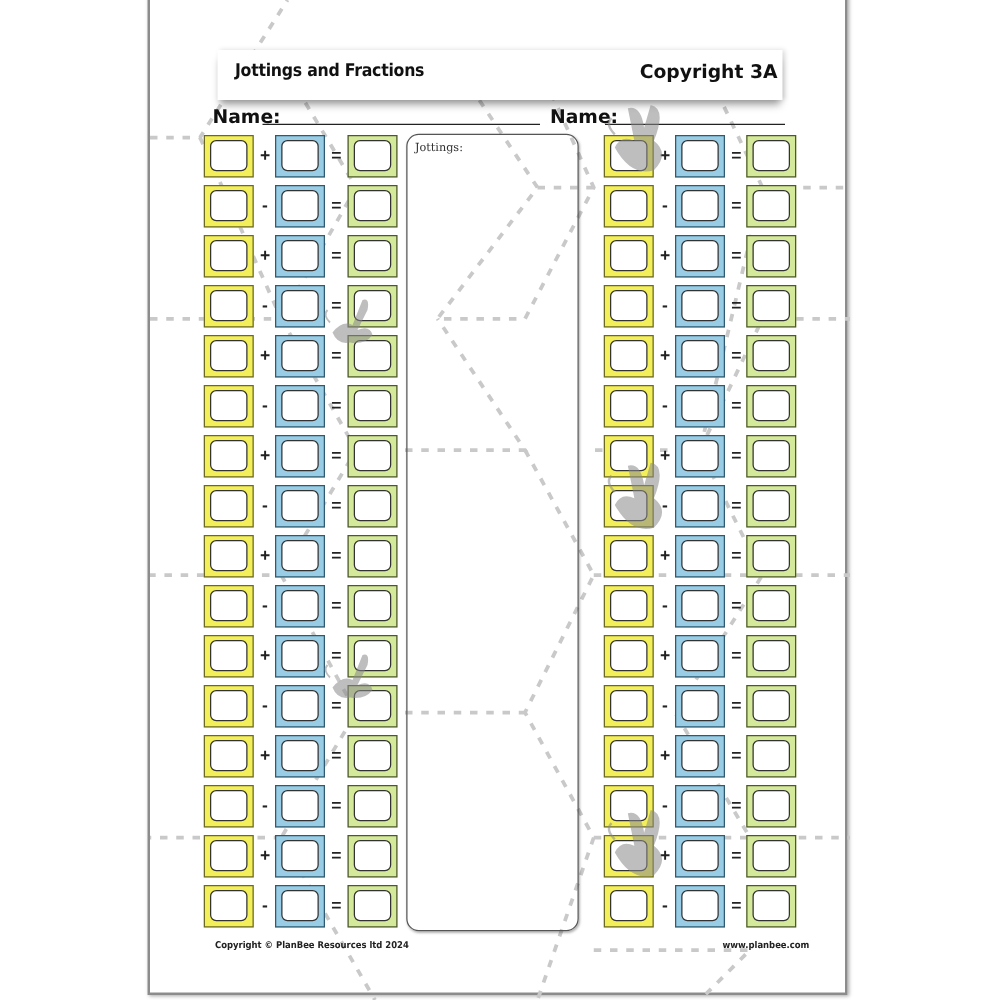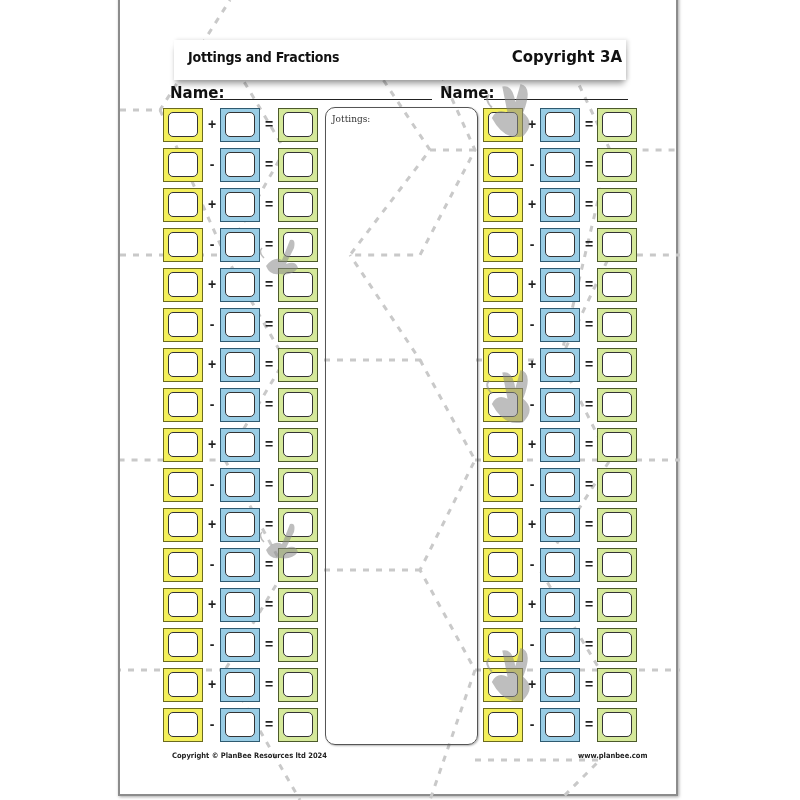--- a/index.html
+++ b/index.html
@@ -15,21 +15,21 @@
   .ws { position:absolute; right:178px; top:48px; font-family:"DejaVu Sans", sans-serif; font-weight:bold; font-size:15px; color:#111; }
   .lbl { position:absolute; font-family:"DejaVu Sans", sans-serif; font-weight:bold; font-size:15px; color:#111; }
   .line { position:absolute; height:0; border-top:1.5px solid #222; }
   .box { position:absolute; width:40px; height:34px; border:1px solid #444; box-sizing:border-box; }
   .box .inner { position:absolute; left:4px; top:3px; right:4px; bottom:4px; background:#fff;
                 border:1.5px solid #333; border-radius:5px; }
   .y { background:#f3ef5b; border-color:#6b6a1e; }
   .b { background:#99cde5; border-color:#2f5a70; }
   .g { background:#d5e99a; border-color:#4c5a2a; }
   .op { position:absolute; width:16px; text-align:center; font-size:14px; font-weight:bold; color:#222; }
-  .jot { position:absolute; left:325px; top:107px; width:153px; height:638px; border:1.5px solid #555;
+  .jot { position:absolute; left:325px; top:107px; width:138px; height:638px; border:1.5px solid #555;
          border-radius:10px; background:rgba(255,255,255,0.0); box-sizing:border-box; box-shadow:1px 1px 2px rgba(0,0,0,0.3); }
   .jot-label { position:absolute; left:6px; top:6px; font-family:"DejaVu Serif", serif; font-size:9px; color:#333; }
   .footer-l { position:absolute; left:172px; top:751px; font-family:"DejaVu Sans Condensed","DejaVu Sans", sans-serif; font-weight:bold; font-size:7.5px; color:#222; }
   .footer-r { position:absolute; left:578px; top:751px; font-family:"DejaVu Sans Condensed","DejaVu Sans", sans-serif; font-weight:bold; font-size:7.5px; color:#222; }
   .bee { position:absolute; width:46px; height:46px; opacity:0.55; }
 </style>
 </head>
 <body>
 
 <div class="page"></div>

